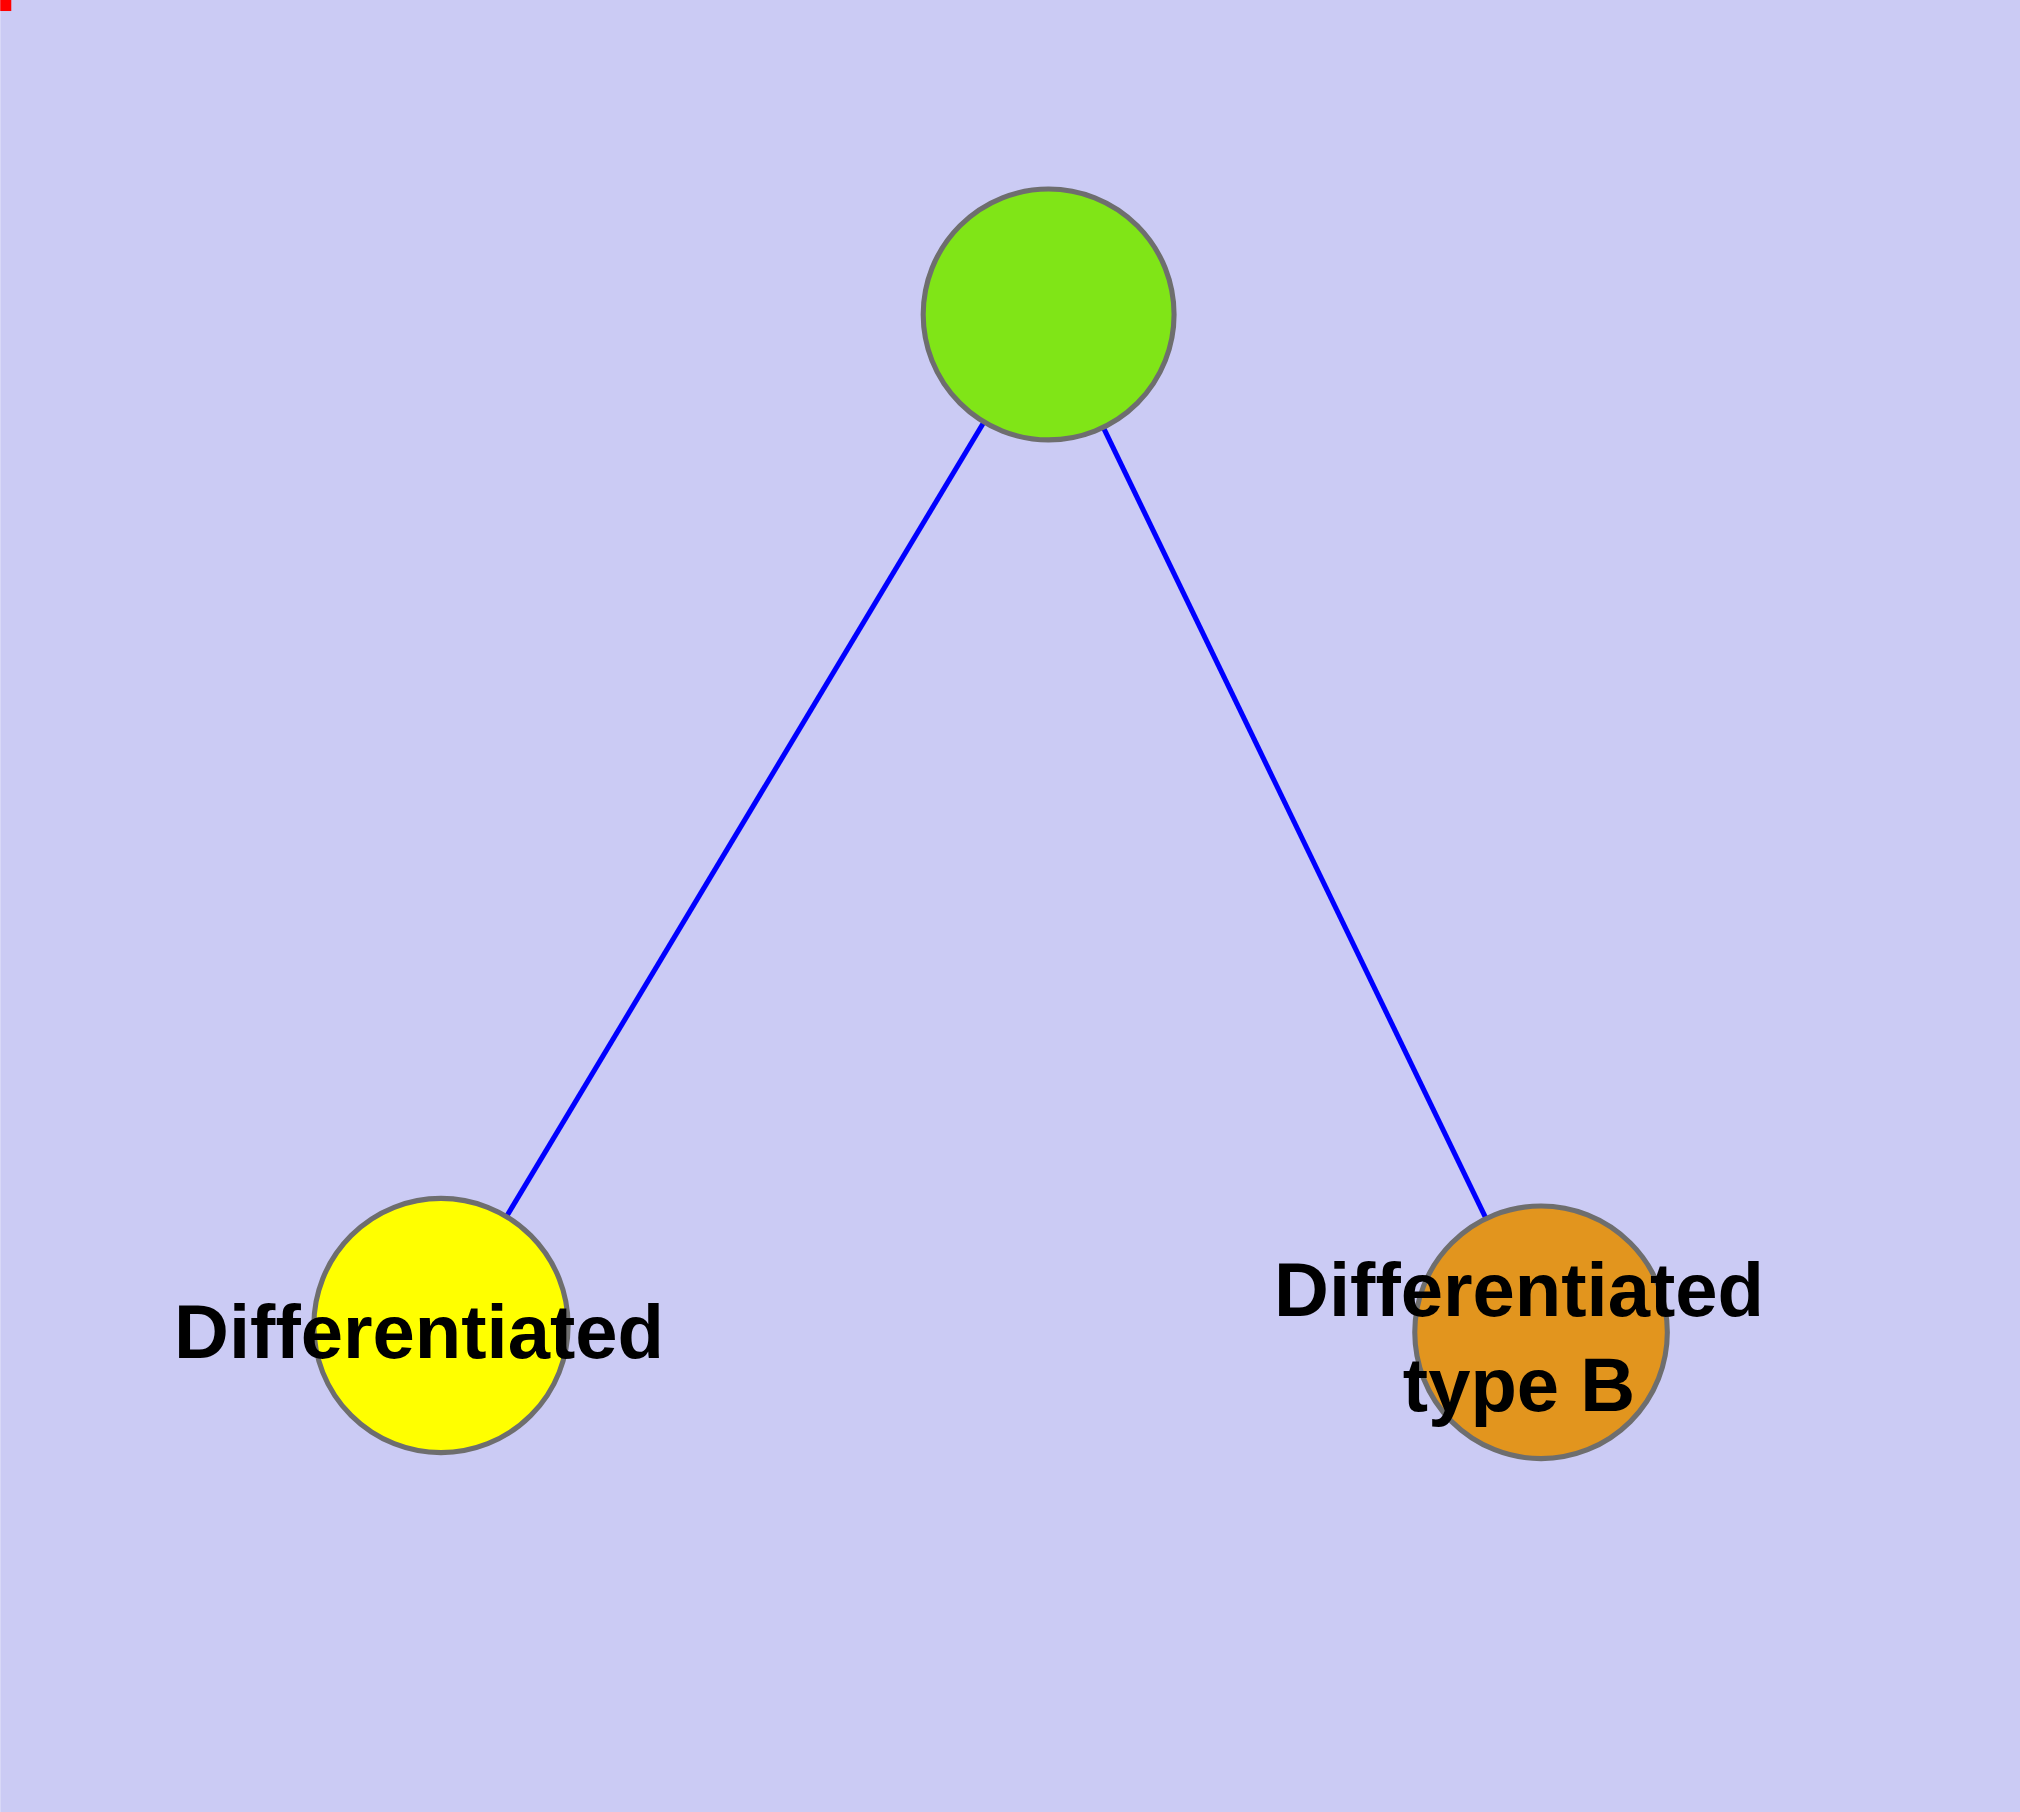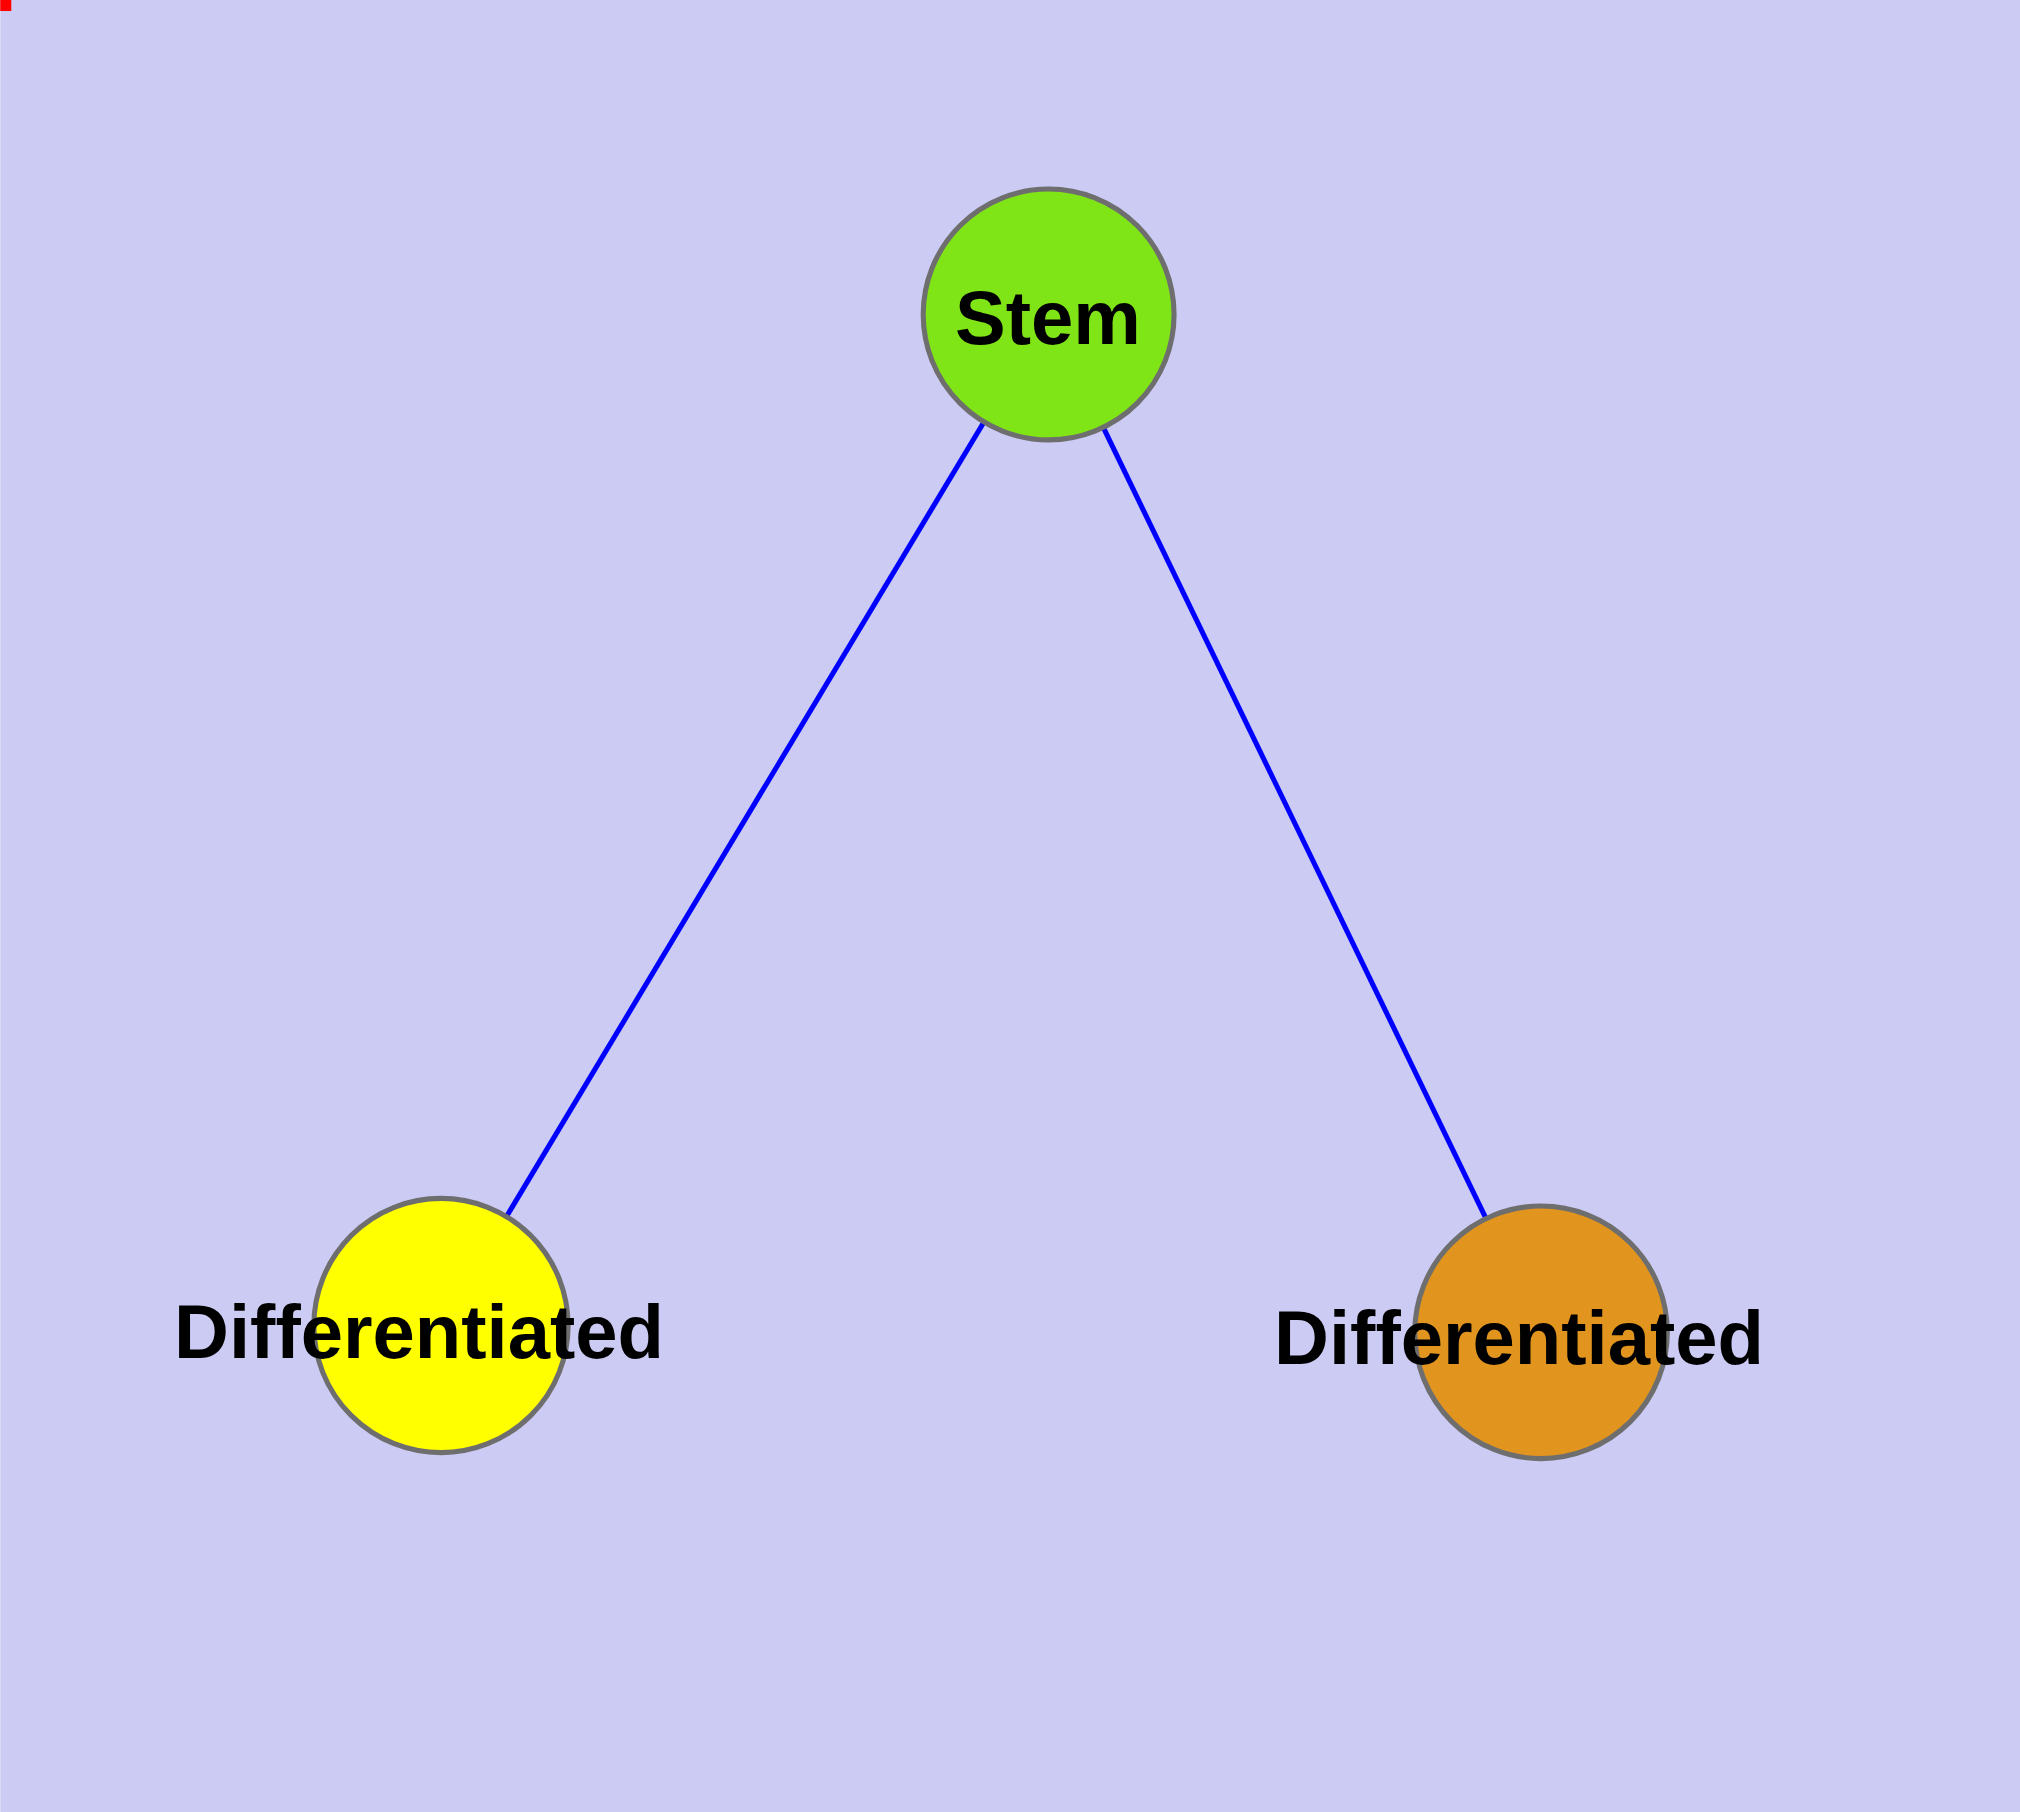--- a/index.html
+++ b/index.html
@@ -46,26 +46,24 @@
     <rect x="0" y="0" width="13" height="13" fill="#FF0000"></rect>
 
     <line x1="1237" y1="371" x2="520" y2="1564" stroke-width="6" stroke="#0000FF"></line>
     <line x1="1237" y1="371" x2="1818" y2="1572" stroke-width="6" stroke="#0000FF"></line>
 
     <circle cx="1237" cy="371" r="148" stroke-width="6" fill="#80E517" stroke="#6E6E6E"></circle>
     <circle cx="520" cy="1564" r="150" stroke-width="6" fill="#FFFF00" stroke="#6E6E6E"></circle>
     <circle cx="1818" cy="1572" r="149" stroke-width="6" fill="#E2951E" stroke="#6E6E6E"></circle>
   </svg>
 
-  <div class="node-label" style="left:1048px; top:317px;">
-    <span class="line">Stem</span>
-  </div>
 
   <div class="node-label" style="left:419px; top:1331px;">
     <span class="line">Differentiated</span>
   </div>
 
   <div class="node-label" style="left:1519px; top:1337px;">
     <span class="line">Differentiated</span>
+    <span class="line">type B</span>
   </div>
 
 </div>
 
 
 </body></html>

